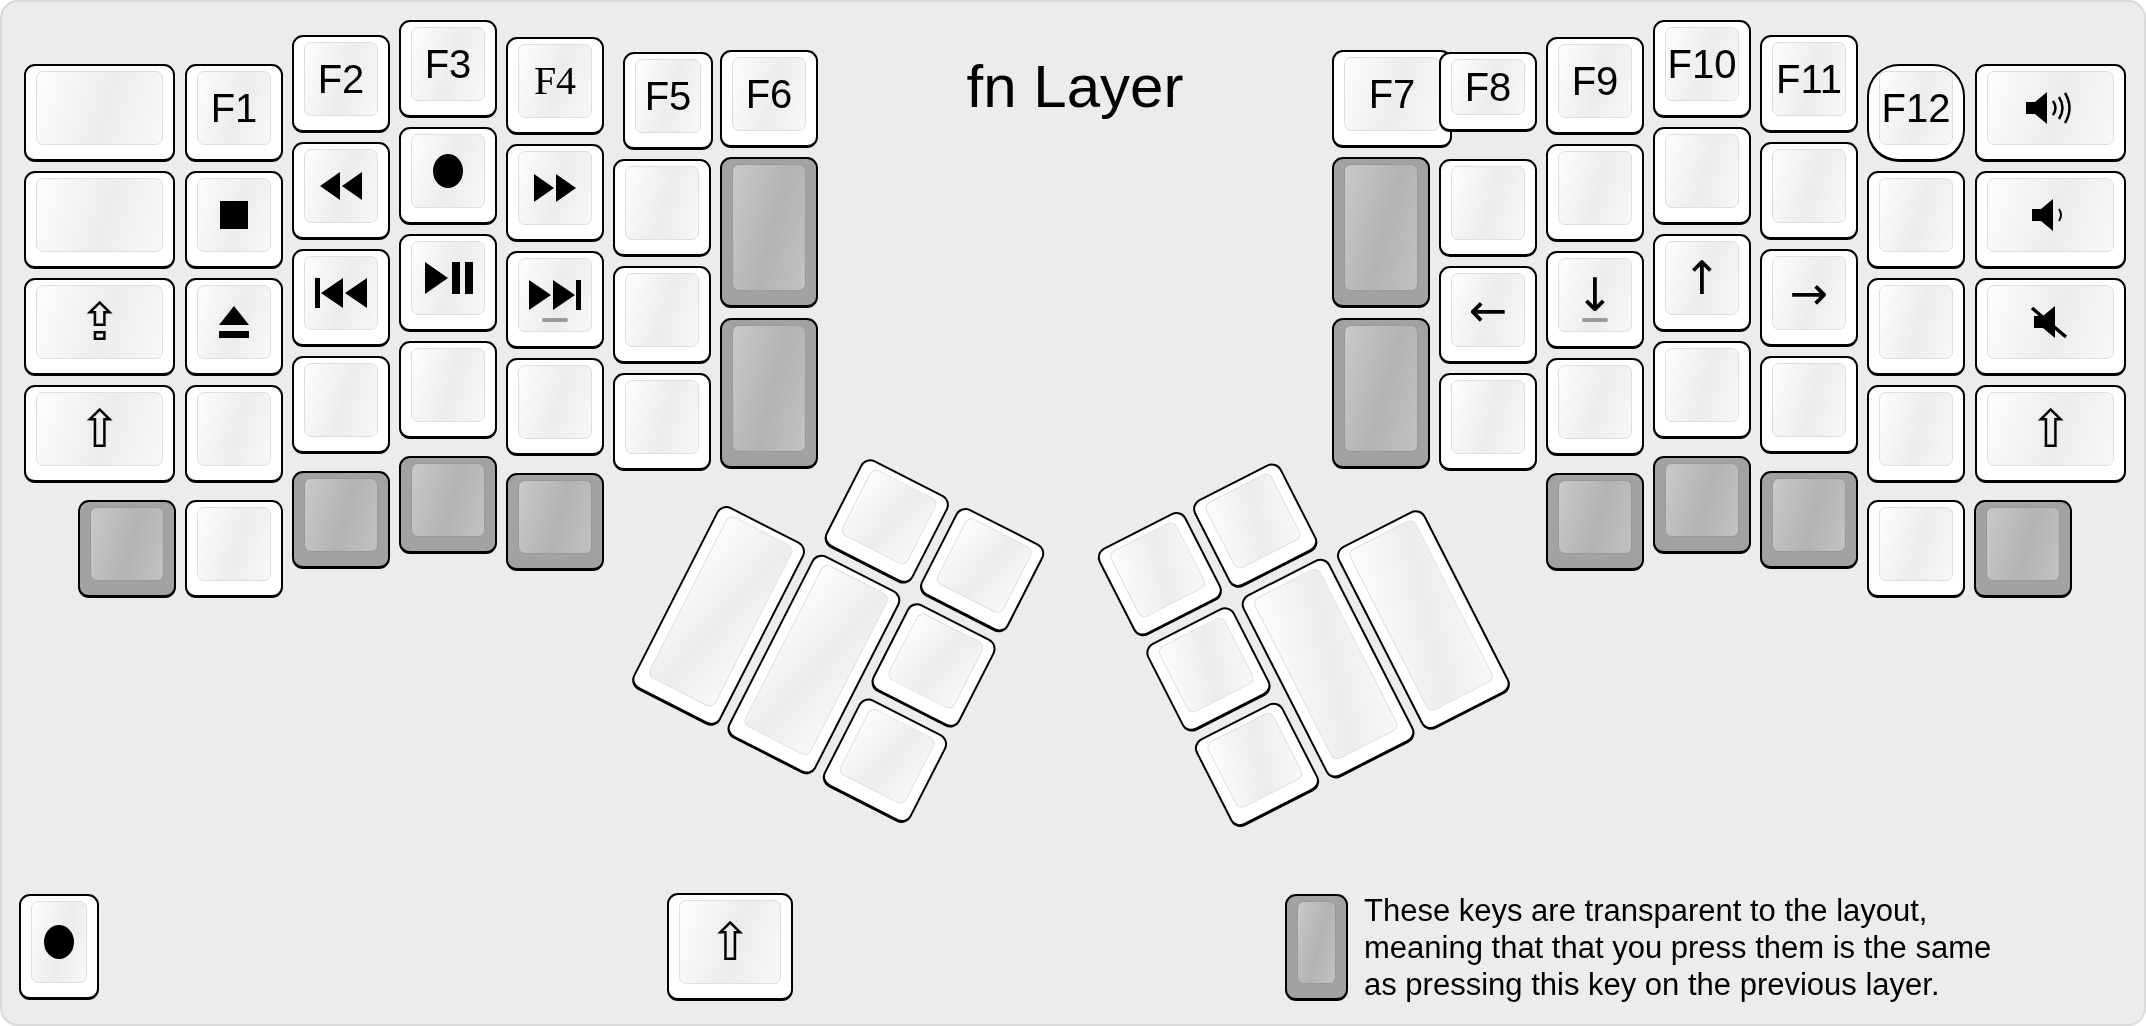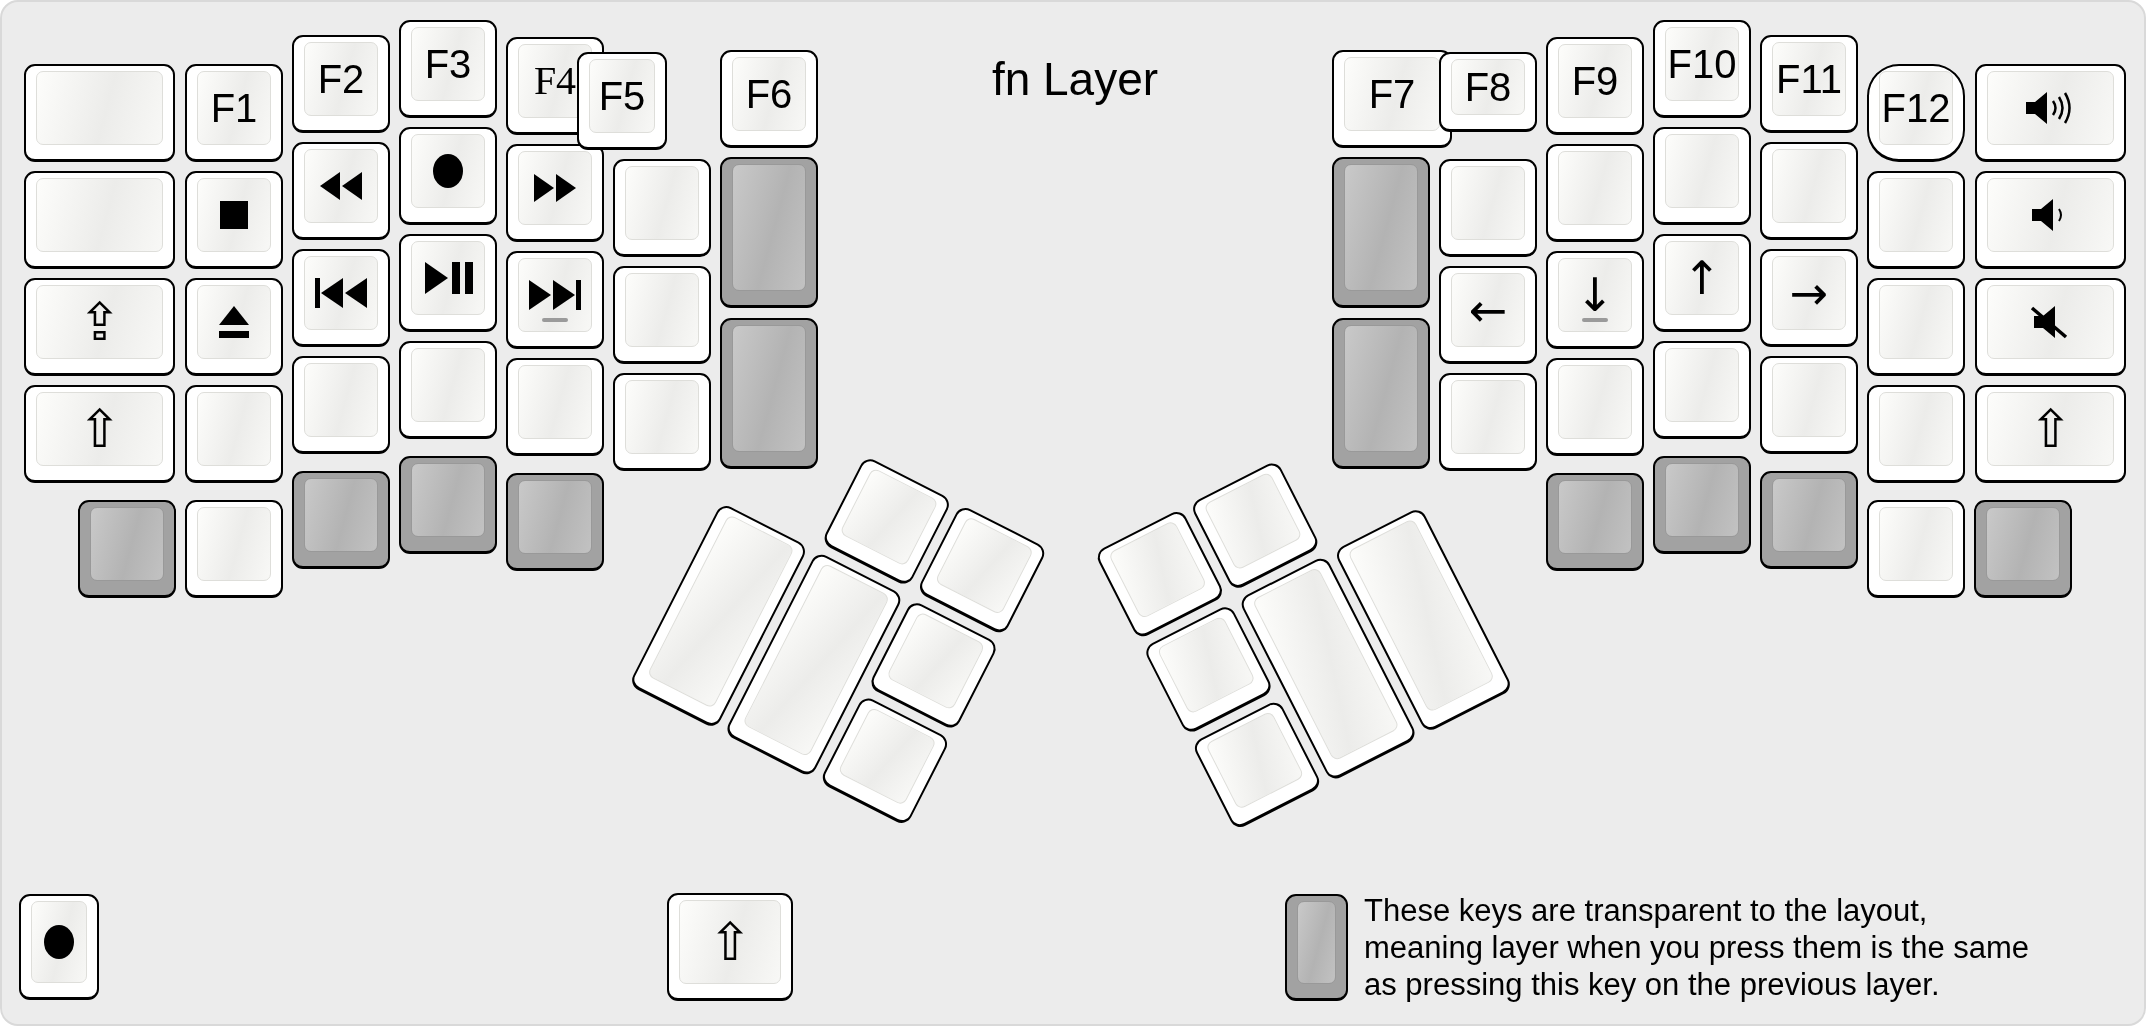--- a/index.html
+++ b/index.html
@@ -2,21 +2,21 @@
 <html><head>
 <meta charset="utf-8">
 <style>
   html,body{margin:0;padding:0;background:#ffffff;font-family:"Liberation Sans",sans-serif;}
   .board{
     position:relative;width:2146px;height:1026px;box-sizing:border-box;
     background:#ececec;border:2px solid #d9d9d9;border-radius:18px;overflow:hidden;
   }
   .title{
     position:absolute;left:1073px;top:50px;transform:translateX(-50%);
-    font-size:46px;color:#000;white-space:nowrap;
+    font-size:60px;color:#000;white-space:nowrap;
   }
   .key{
     position:absolute;box-sizing:border-box;
     background:#ffffff;border:2px solid #000;border-bottom-width:3px;border-radius:11px;
   }
   .key.gray{background:#a2a2a2;}
   .keytop{
     position:absolute;left:10px;right:10px;top:5px;bottom:14px;border-radius:7px;
     background:linear-gradient(105deg,#fdfdfb 0%,#ececea 55%,#f8f8f6 100%);
     border:1px solid #dededa;
@@ -168,21 +168,21 @@
           </svg>
           <div class="homing-dash"></div>
         </div>
       </div>
       <div class="key" style="width: 98px; height: 98px; left: 504px; top: 356px;">
         <div class="keytop"></div>
       </div>
       <div class="key gray" style="width: 98px; height: 98px; left: 504px; top: 471px;">
         <div class="keytop"></div>
       </div>
-      <div class="key" style="width: 90px; height: 98px; left: 575px; top: 50px;">
+      <div class="key" style="width: 90px; height: 98px; left: 621px; top: 50px;">
         <div class="keytop">
           <span class="key-label">F5</span>
         </div>
       </div>
       <div class="key" style="width: 98px; height: 98px; left: 611px; top: 157px;">
         <div class="keytop"></div>
       </div>
       <div class="key" style="width: 98px; height: 98px; left: 611px; top: 264px;">
         <div class="keytop"></div>
       </div>
@@ -398,16 +398,16 @@
         </div>
       </span>
   </div>
   <div class="legend-item" style="left:1283px;top:880px;">
     <span class="legend-key-slot" id="legend-key-2">
         <div class="key gray" style="width: 63px; height: 107px;">
           <div class="keytop"></div>
         </div>
       </span>
     <div class="legend-text">These keys are transparent to the layout,
-meaning layer when you press them is the same
+meaning that that you press them is the same
 as pressing this key on the previous layer.</div>
   </div>
 </div>
 
 </body></html>

